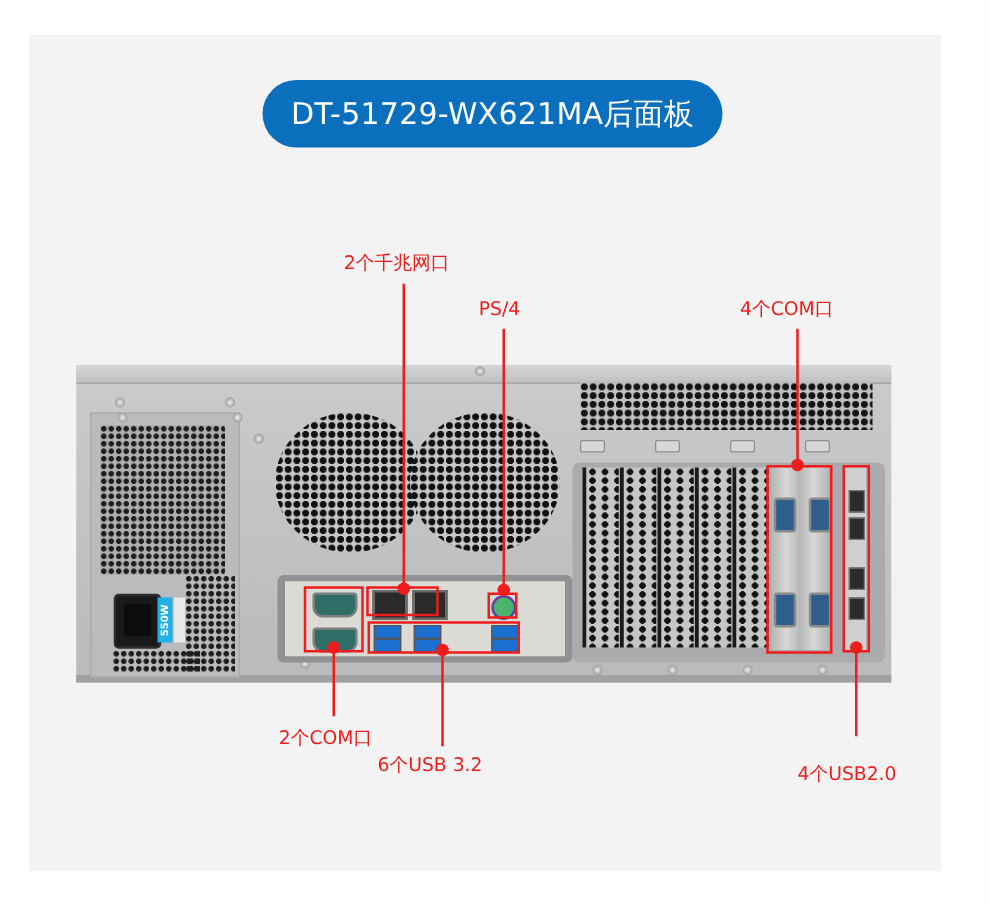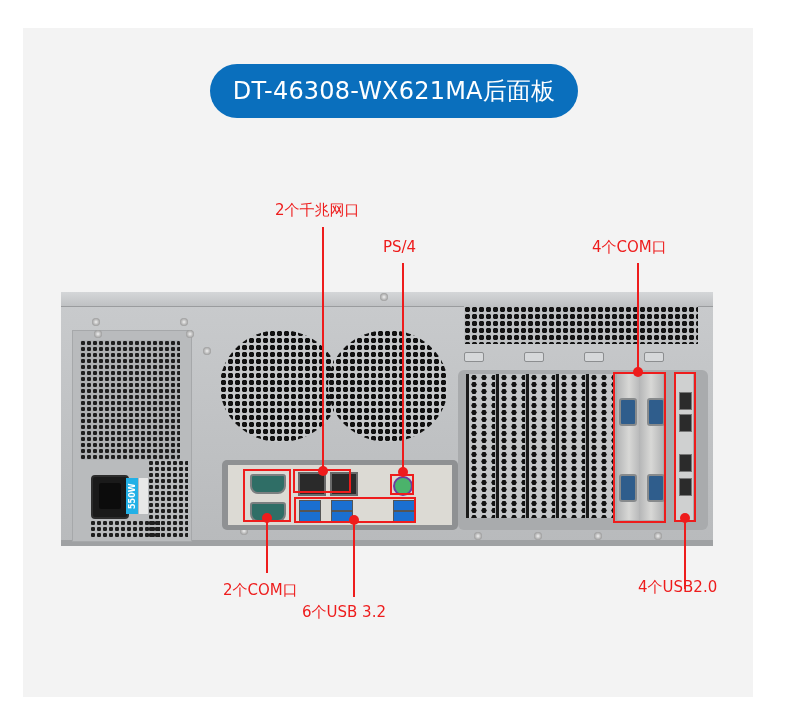--- a/index.html
+++ b/index.html
@@ -47,21 +47,21 @@
   .usb2-bracket{position:absolute;left:676px;top:374px;width:17px;height:146px;background:#cfd0d0;}
   .usb2{position:absolute;left:679px;width:11px;height:16px;background:#2b2b2b;border:1px solid #777;}
   .screw{position:absolute;width:8px;height:8px;border-radius:50%;background:radial-gradient(circle,#f0f0f0,#7a7a7a);}
 </style>
 </head>
 <body>
 
 <div class="panel"></div>
 
 <div class="title-pill">
-  <span>DT-46308-WX621MA后面板</span>
+  <span>DT-51729-WX621MA后面板</span>
 </div>
 
 <div>
   <div class="chassis"></div>
   <div class="chassis-top"></div>
   <div class="chassis-bottom"></div>
 
   <div class="psu"></div>
   <div class="psu-grille"></div>
   <div class="psu-grille2"></div>
@@ -148,13 +148,13 @@
 <div class="dot" style="left:349px;top:515px"></div>
 
 <div class="vline" style="left:684px;top:517px;height:72px"></div>
 <div class="dot" style="left:680px;top:513px"></div>
 
 <div class="label" style="left:275px;top:201px">2个千兆网口</div>
 <div class="label" style="left:383px;top:238px">PS/4</div>
 <div class="label" style="left:592px;top:238px">4个COM口</div>
 <div class="label" style="left:223px;top:581px">2个COM口</div>
 <div class="label" style="left:302px;top:603px">6个USB 3.2</div>
-<div class="label" style="left:638px;top:578px">4个USB2.0</div>
+<div class="label" style="left:638px;top:610px">4个USB2.0</div>
 
 </body></html>

